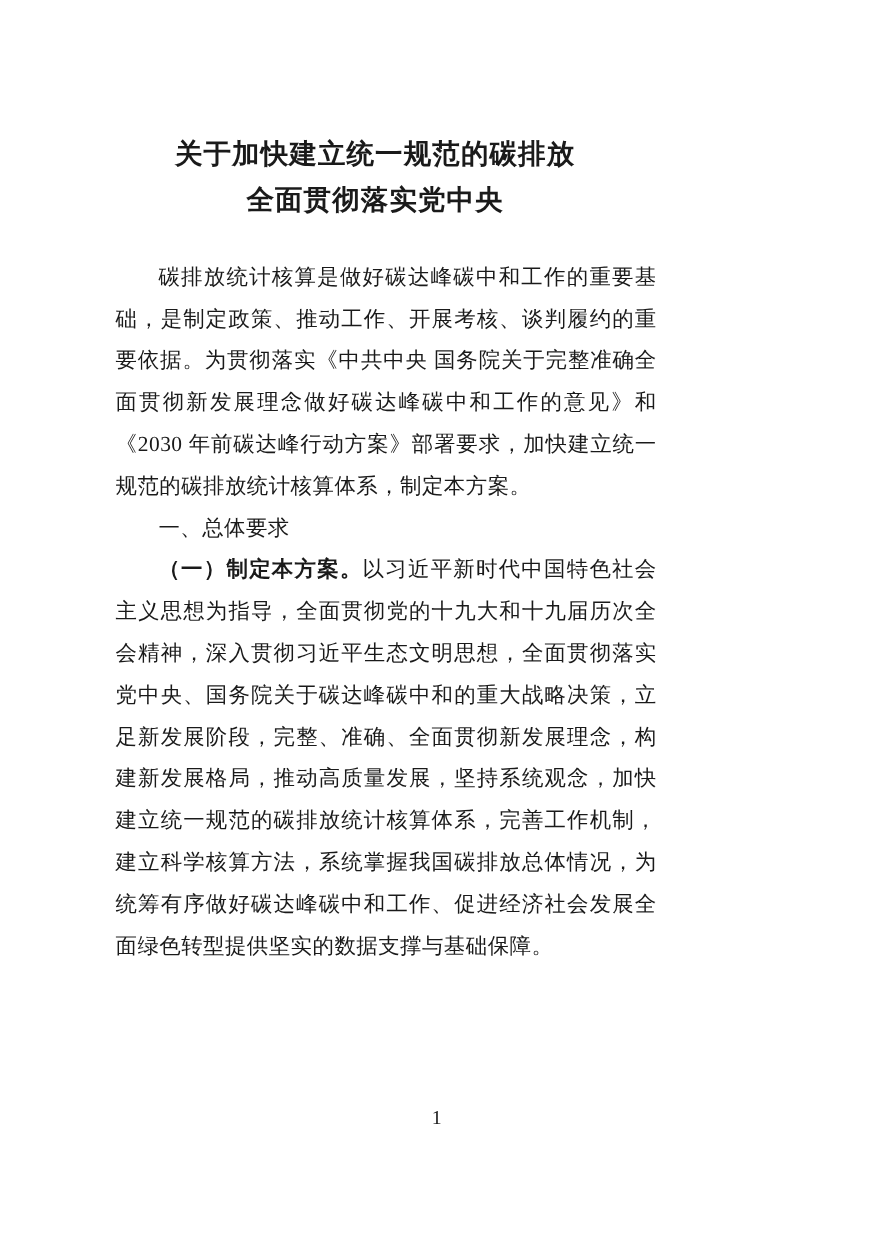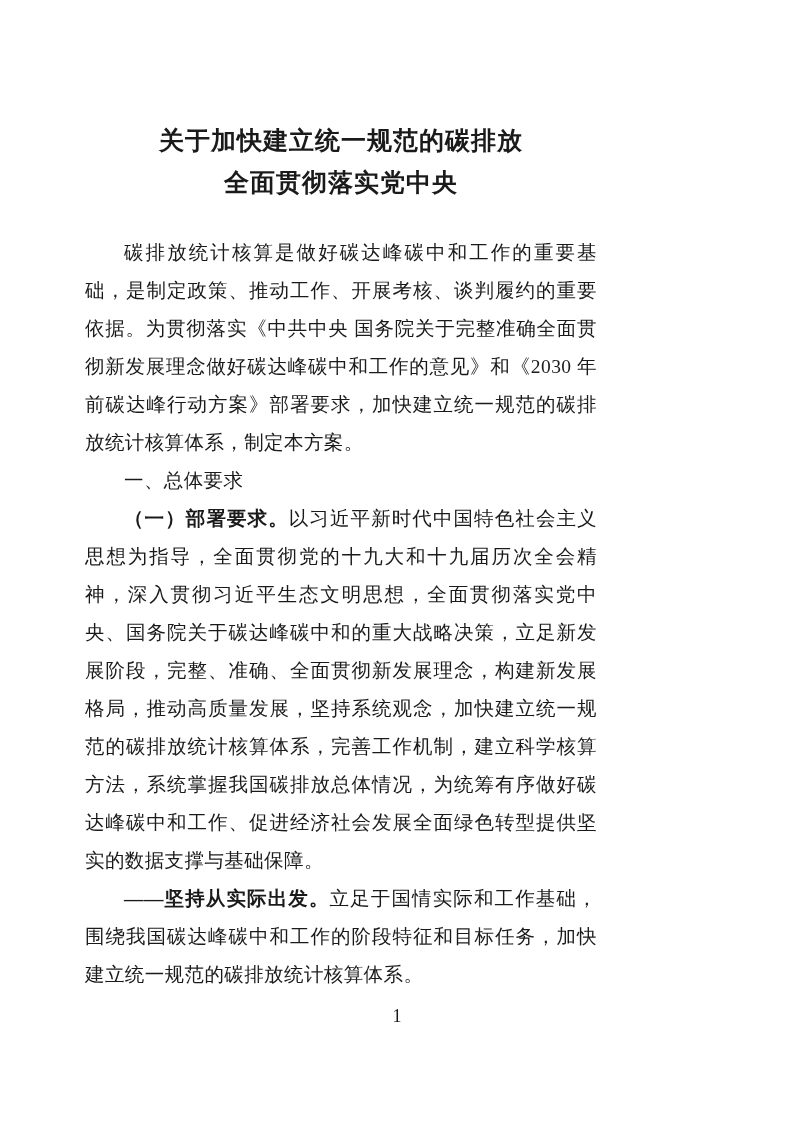--- a/index.html
+++ b/index.html
@@ -28,20 +28,21 @@
     line-height: 42px;
     letter-spacing: 1px;
     margin: 0 0 6px 0;
     font-family: "Liberation Serif", "DejaVu Serif", serif;
   }
   .doc-title .line {
     display: block;
   }
   .body-block {
     margin-top: 30px;
+    margin-left: 20px;
   }
   p.para {
     margin: 0;
     font-size: 19.5px;
     line-height: 38px;
     text-align: justify;
     text-justify: inter-ideograph;
     letter-spacing: 0.4px;
     text-indent: 2em;
   }
@@ -75,22 +76,21 @@
     <span class="line">关于加快建立统一规范的碳排放</span>
     <span class="line">全面贯彻落实党中央</span>
   </h1>
 
   <div class="body-block">
 
     <p class="para">碳排放统计核算是做好碳达峰碳中和工作的重要基础，是制定政策、推动工作、开展考核、谈判履约的重要依据。为贯彻落实《中共中央 国务院关于完整准确全面贯彻新发展理念做好碳达峰碳中和工作的意见》和《2030 年前碳达峰行动方案》部署要求，加快建立统一规范的碳排放统计核算体系，制定本方案。</p>
 
     <p class="heading">一、总体要求</p>
 
-    <p class="para"><span class="lead-bold">（一）部署要求。</span><span>以习近平新时代中国特色社会主义思想为指导，全面贯彻党的十九大和十九届历次全会精神，深入贯彻习近平生态文明思想，全面贯彻落实党中央、国务院关于碳达峰碳中和的重大战略决策，立足新发展阶段，完整、准确、全面贯彻新发展理念，构建新发展格局，推动高质量发展，坚持系统观念，加快建立统一规范的碳排放统计核算体系，完善工作机制，建立科学核算方法，系统掌握我国碳排放总体情况，为统筹有序做好碳达峰碳中和工作、促进经济社会发展全面绿色转型提供坚实的数据支撑与基础保障。</span></p>
+    <p class="para"><span class="lead-bold">（一）制定本方案。</span><span>以习近平新时代中国特色社会主义思想为指导，全面贯彻党的十九大和十九届历次全会精神，深入贯彻习近平生态文明思想，全面贯彻落实党中央、国务院关于碳达峰碳中和的重大战略决策，立足新发展阶段，完整、准确、全面贯彻新发展理念，构建新发展格局，推动高质量发展，坚持系统观念，加快建立统一规范的碳排放统计核算体系，完善工作机制，建立科学核算方法，系统掌握我国碳排放总体情况，为统筹有序做好碳达峰碳中和工作、促进经济社会发展全面绿色转型提供坚实的数据支撑与基础保障。</span></p>
 
 
-    <p class="para"><span class="lead-bold">——坚持从实际出发。</span><span>立足于国情实际和工作基础，围绕我国碳达峰碳中和工作的阶段特征和目标任务，加快建立统一规范的碳排放统计核算体系。</span></p>
 
   </div>
 
   <div class="page-number">1</div>
 
 </div>
 
 </body></html>

